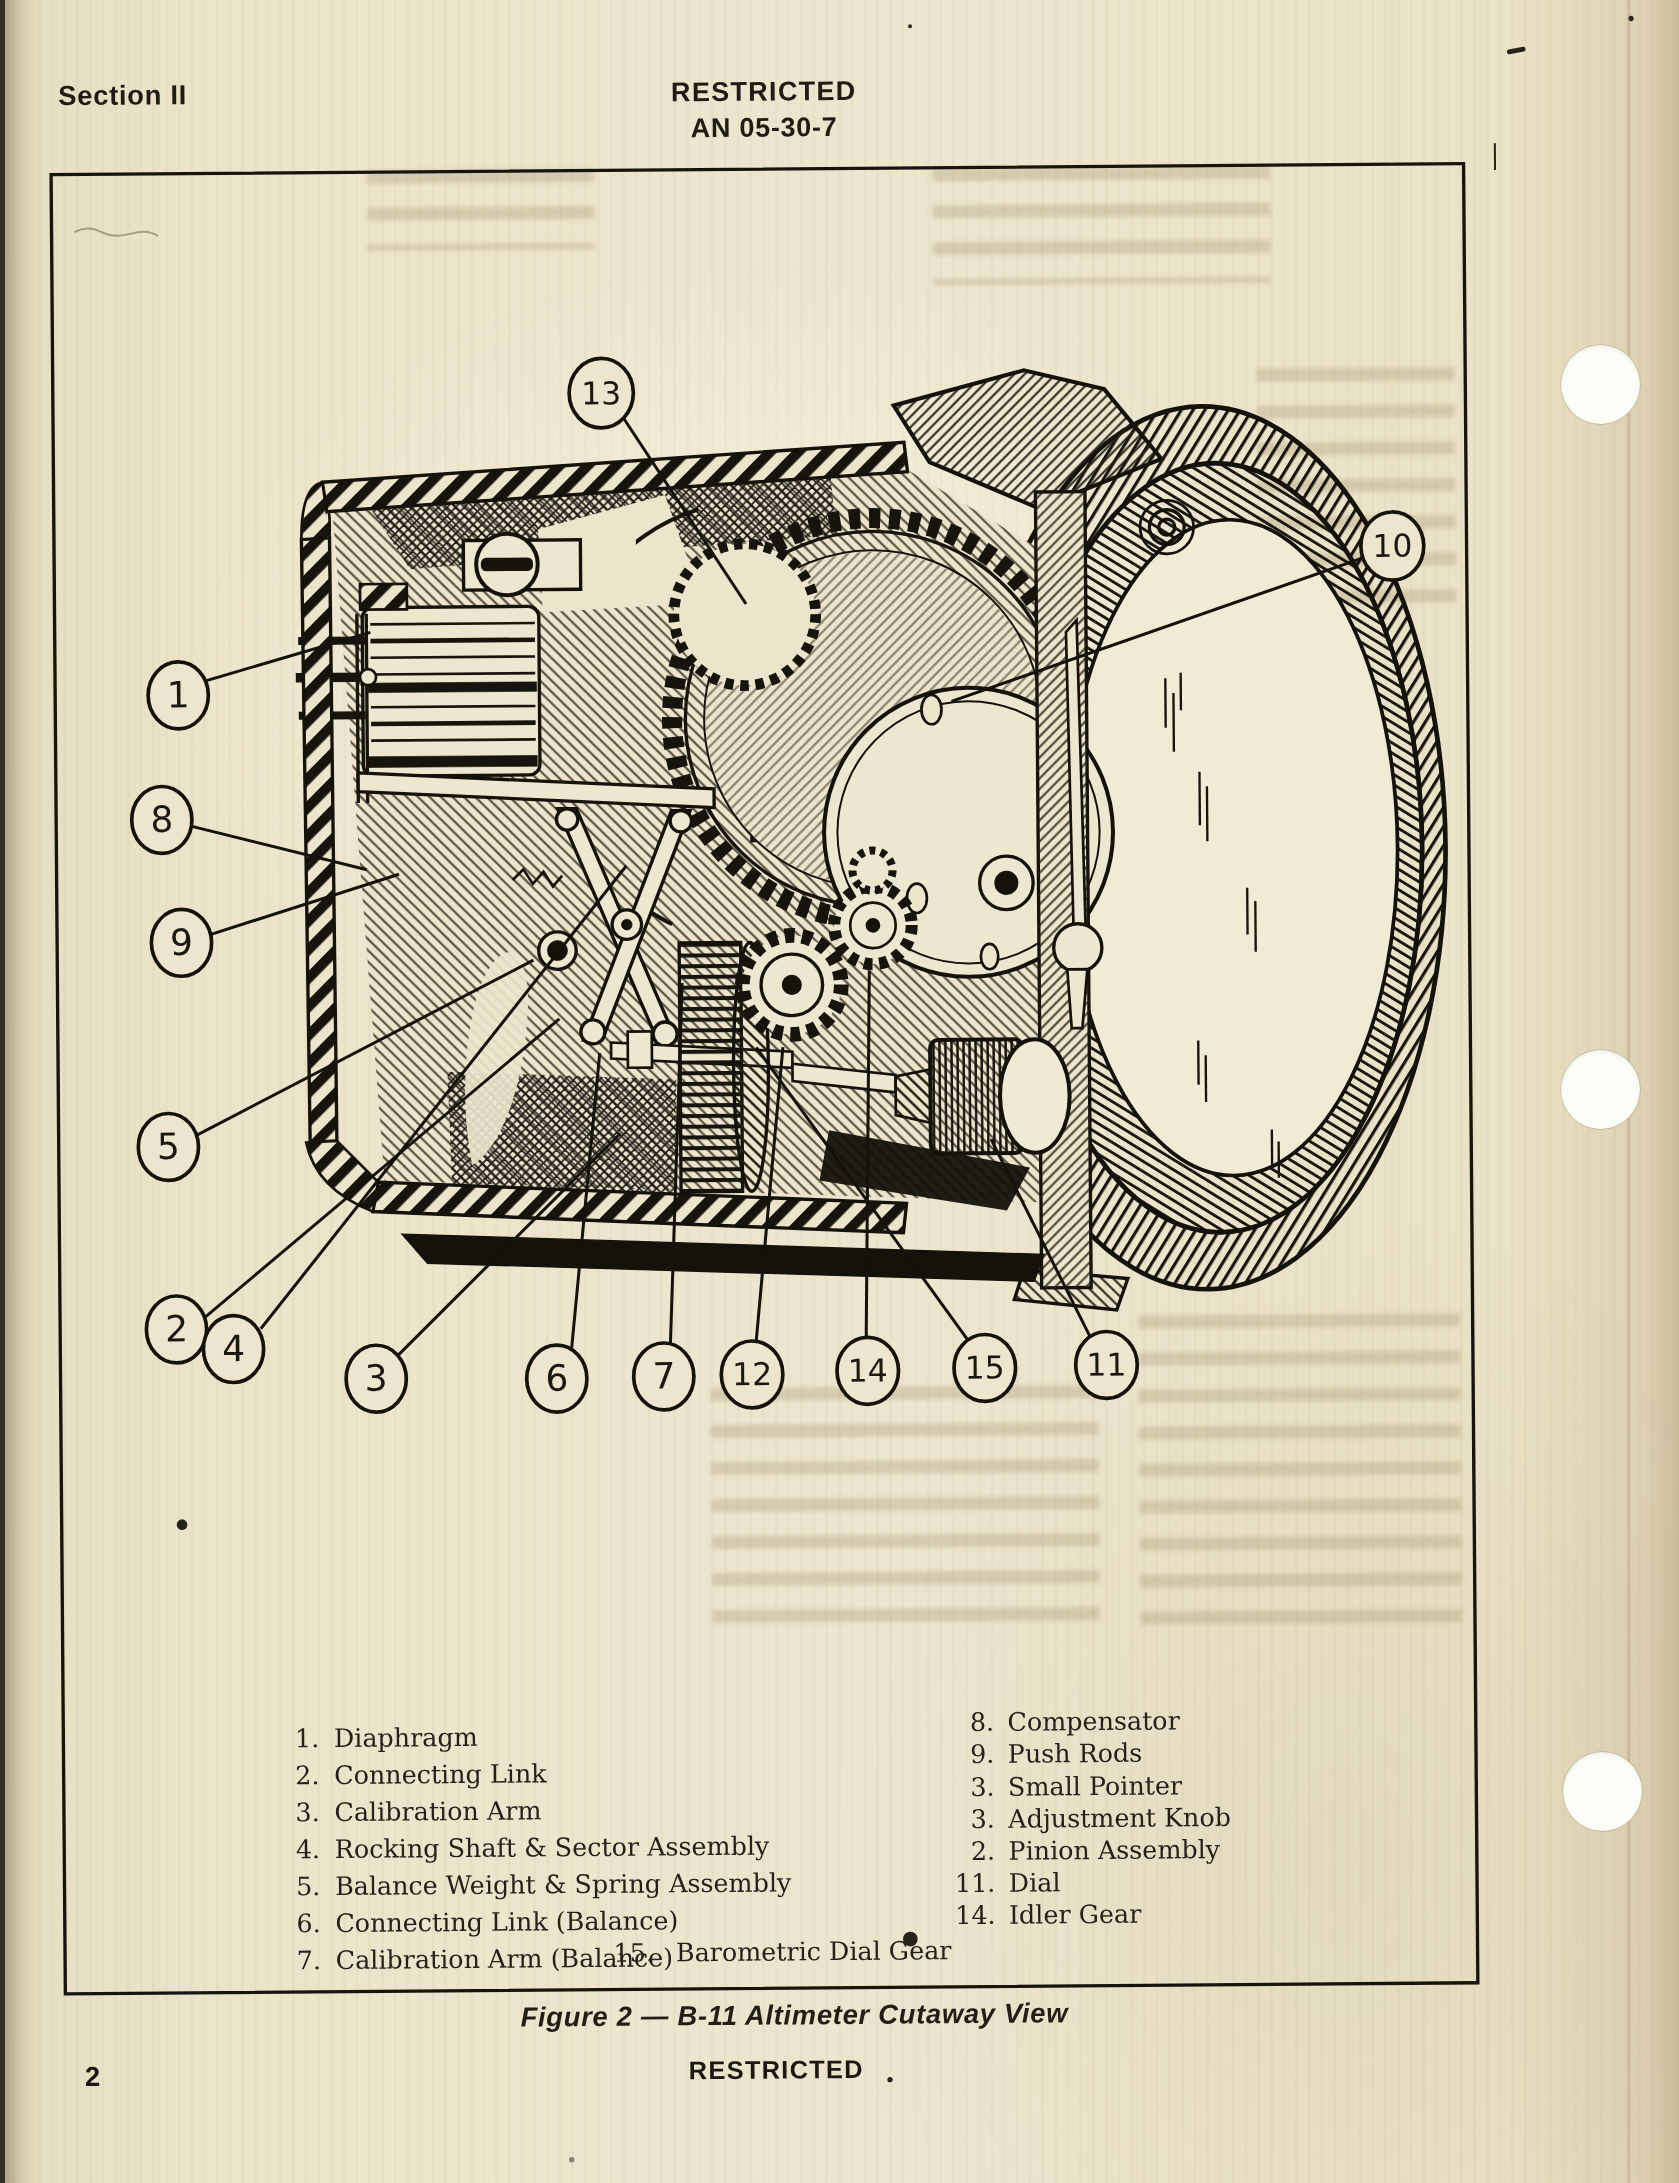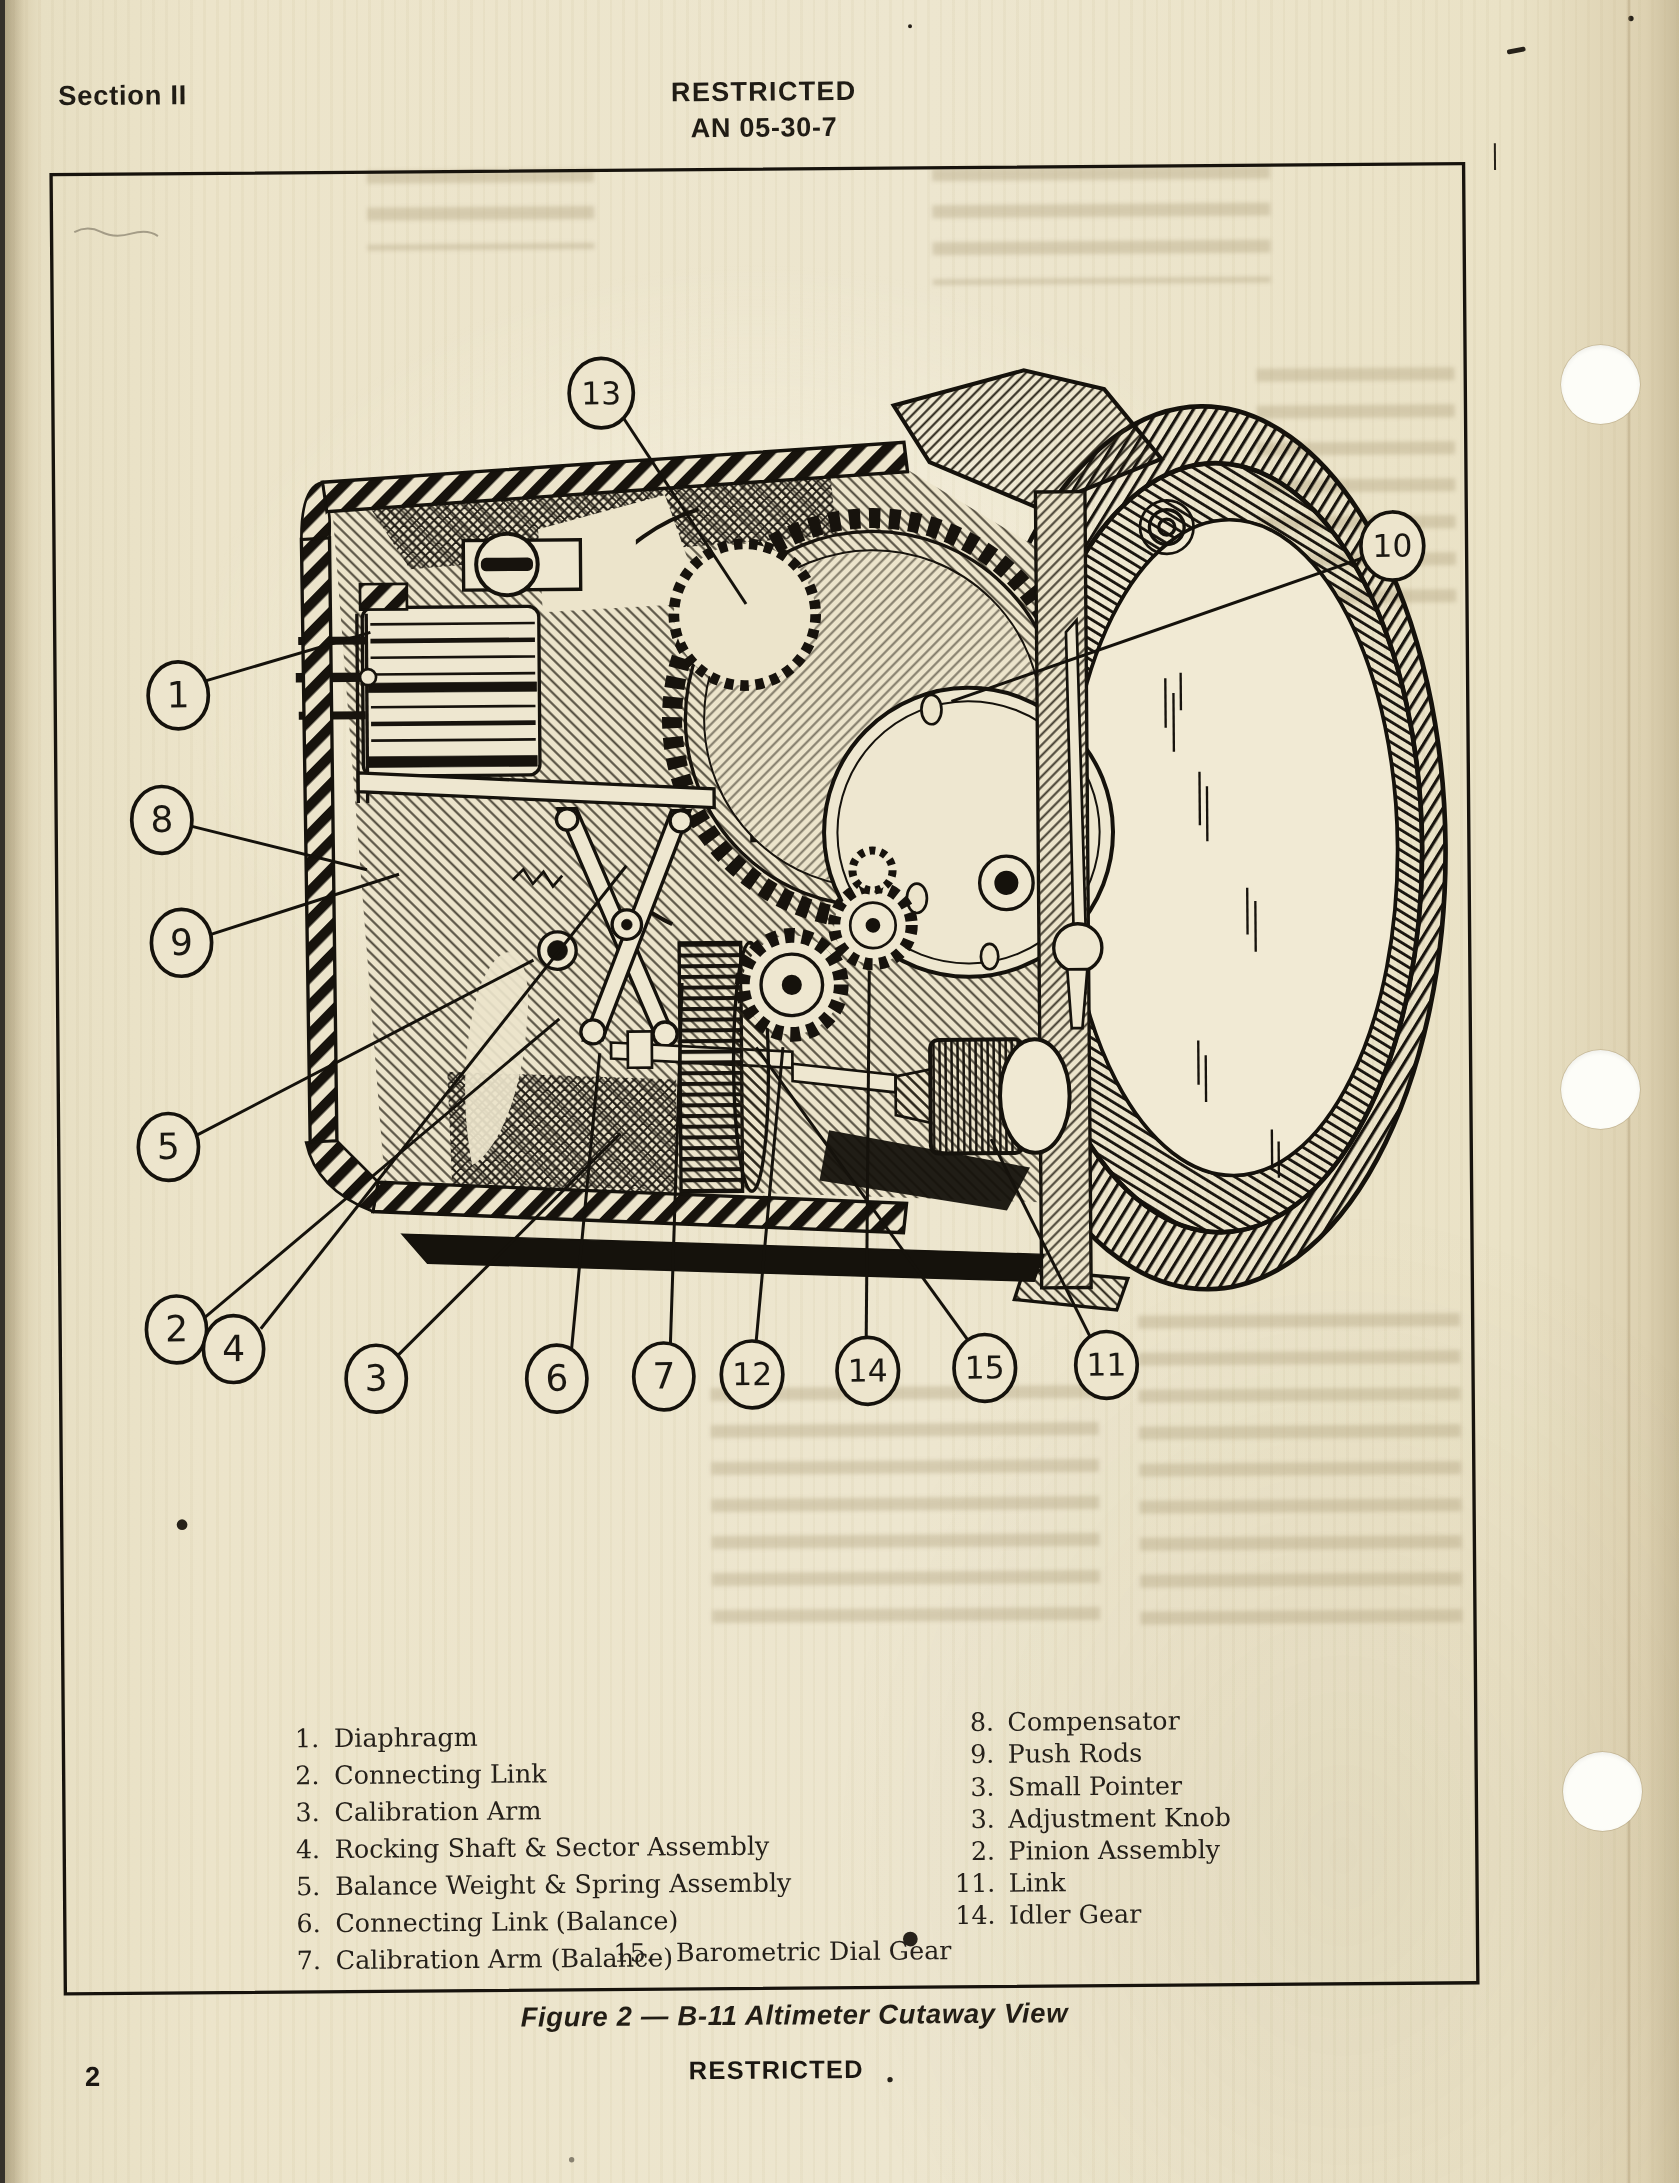--- a/index.html
+++ b/index.html
@@ -344,21 +344,21 @@
     <div class="li" style="left:260px;top:1904px;"><span class="num">6.</span><span>Connecting Link (Balance)</span></div>
     <div class="li" style="left:260px;top:1941px;"><span class="num">7.</span><span>Calibration Arm (Balance)</span></div>
   </div>
 
   <div class="list-col right-col">
     <div class="li" style="left:932px;top:1708px;"><span class="num">8.</span><span>Compensator</span></div>
     <div class="li" style="left:932px;top:1740px;"><span class="num">9.</span><span>Push Rods</span></div>
     <div class="li" style="left:932px;top:1773px;"><span class="num">3.</span><span>Small Pointer</span></div>
     <div class="li" style="left:932px;top:1805px;"><span class="num">3.</span><span>Adjustment Knob</span></div>
     <div class="li" style="left:932px;top:1837px;"><span class="num">2.</span><span>Pinion Assembly</span></div>
-    <div class="li" style="left:932px;top:1869px;"><span class="num">11.</span><span>Link</span></div>
+    <div class="li" style="left:932px;top:1869px;"><span class="num">11.</span><span>Dial</span></div>
     <div class="li" style="left:932px;top:1901px;"><span class="num">14.</span><span>Idler Gear</span></div>
   </div>
 
   <div class="list-col center-item">
     <div class="li" style="left:607px;top:1936px;"><span class="num">15.</span><span>Barometric Dial Gear</span></div>
   </div>
 
   <div class="caption">Figure 2 — B-11 Altimeter Cutaway View</div>
   <div class="footer-restricted">RESTRICTED</div>
   <div class="page-num">2</div>

